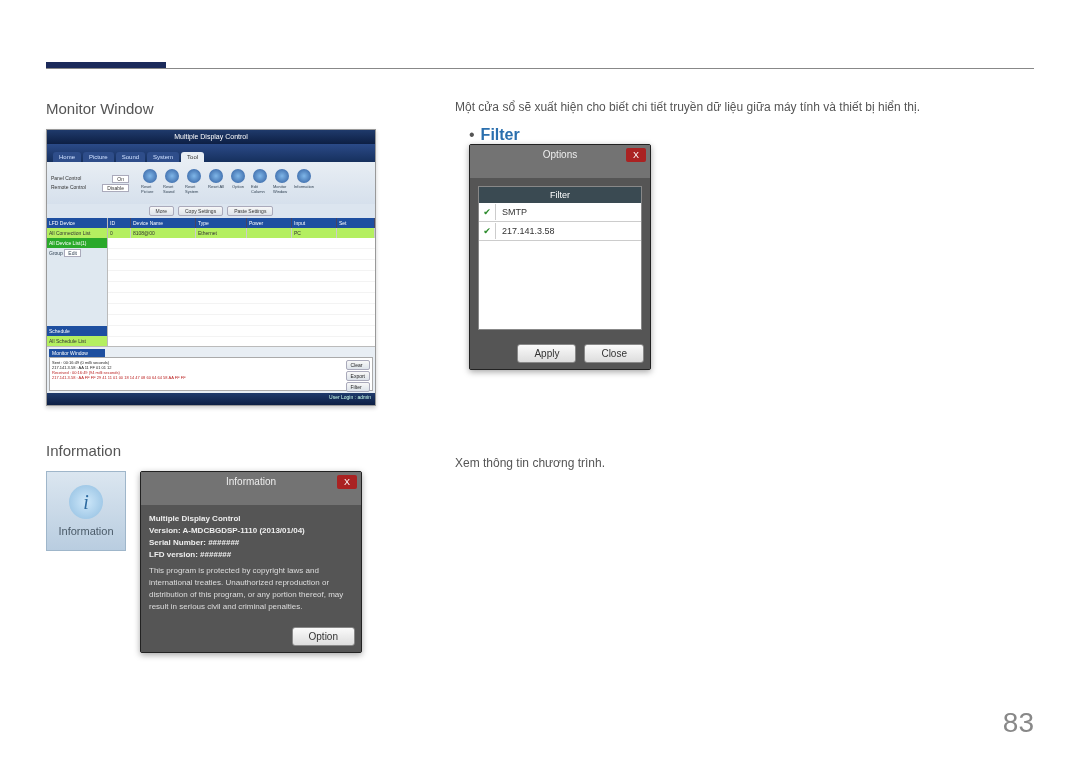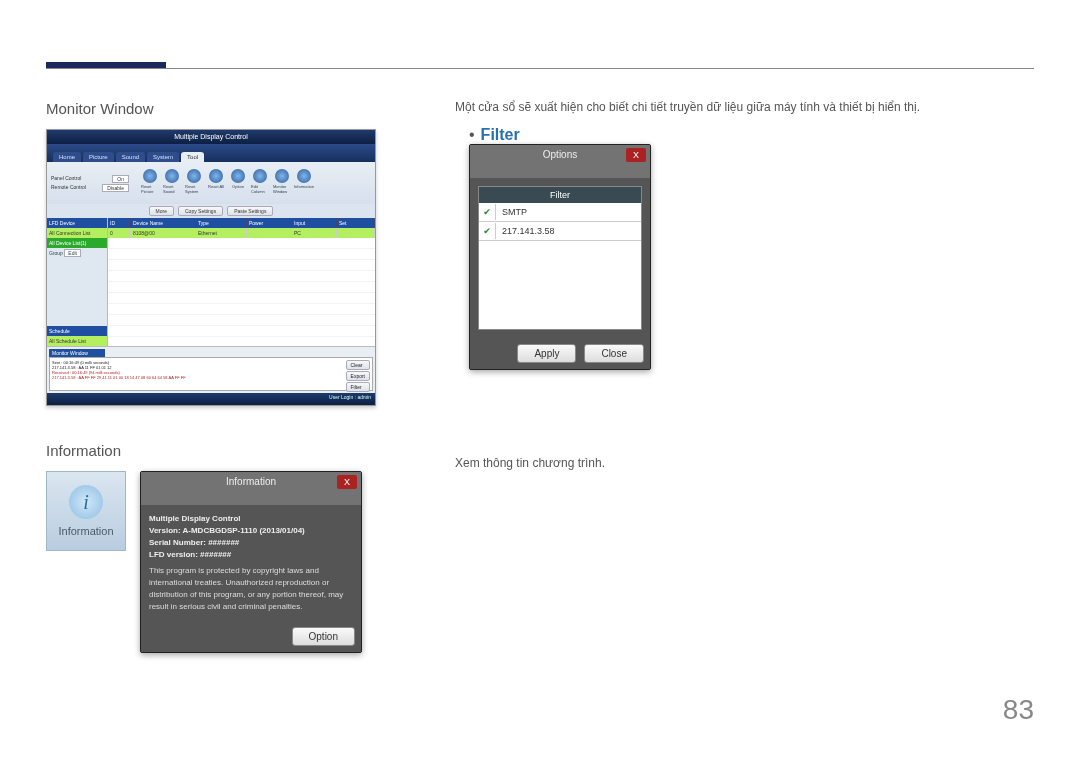--- a/index.html
+++ b/index.html
@@ -151,21 +151,21 @@
     background: linear-gradient(#dbe6f0,#b9cde0);
     border:1px solid #9fb6ca;
     display:flex; flex-direction:column; align-items:center; justify-content:center;
     color:#4a5a68; font-size:11px;
   }
   .info-icon-card .ii { width:34px; height:34px; border-radius:50%; background:radial-gradient(#cfe8fa,#8fbde0); display:flex; align-items:center; justify-content:center; color:#2d6aa0; font-size:20px; font-style:italic; font-family:Georgia,serif; margin-bottom:6px; }
   .info-dlg { width:220px; }
   .info-body { color:#ddd; font-size:8px; line-height:1.5; }
   .info-body .b { font-weight:bold; color:#eee; }
   .page-num {
-    position:absolute; right:46px; bottom:37px; font-size:28px; color:#888;
+    position:absolute; right:46px; bottom:24px; font-size:28px; color:#888;
   }
   .col-right .row2 { margin-top: 86px; }
 </style>
 </head>
 <body>
 
 <div class="top-bar"></div>
 <div class="hr"></div>
 
 <div class="col-left">

